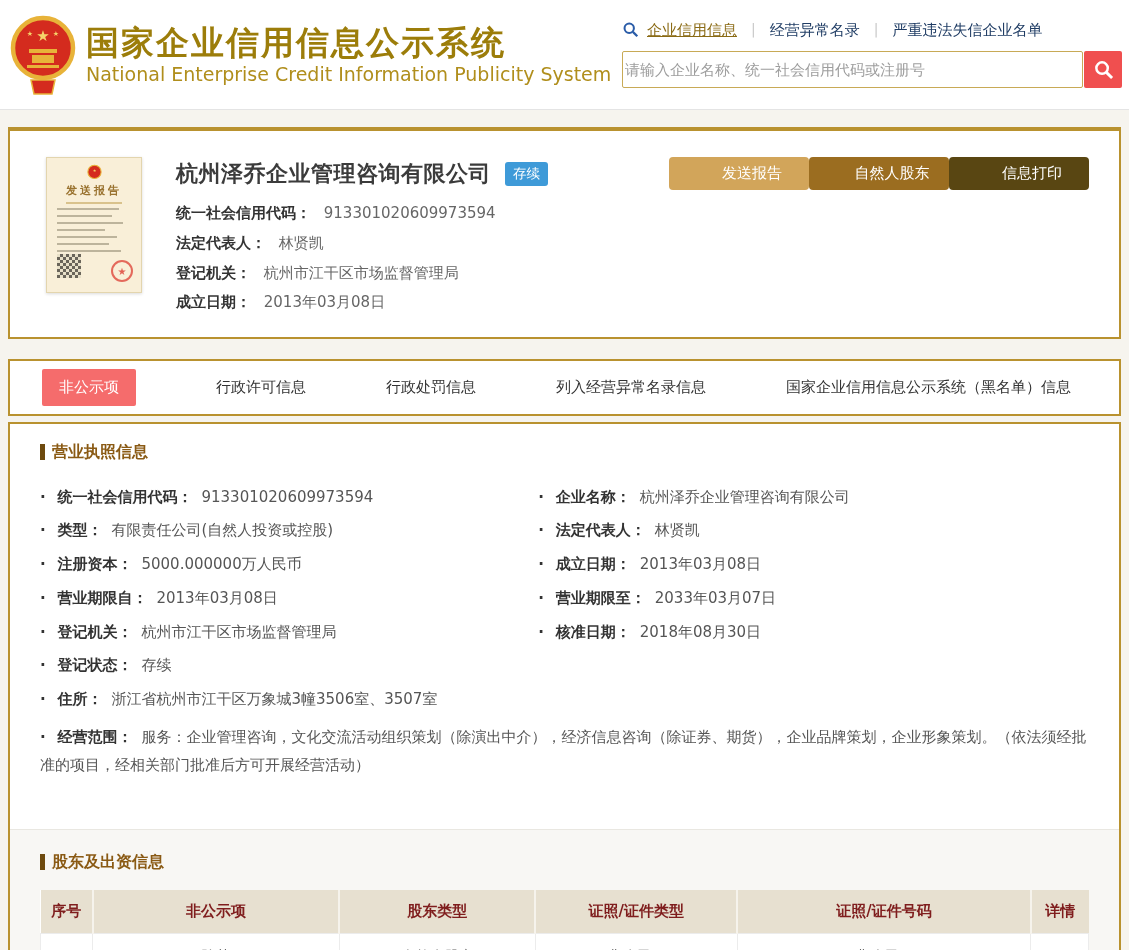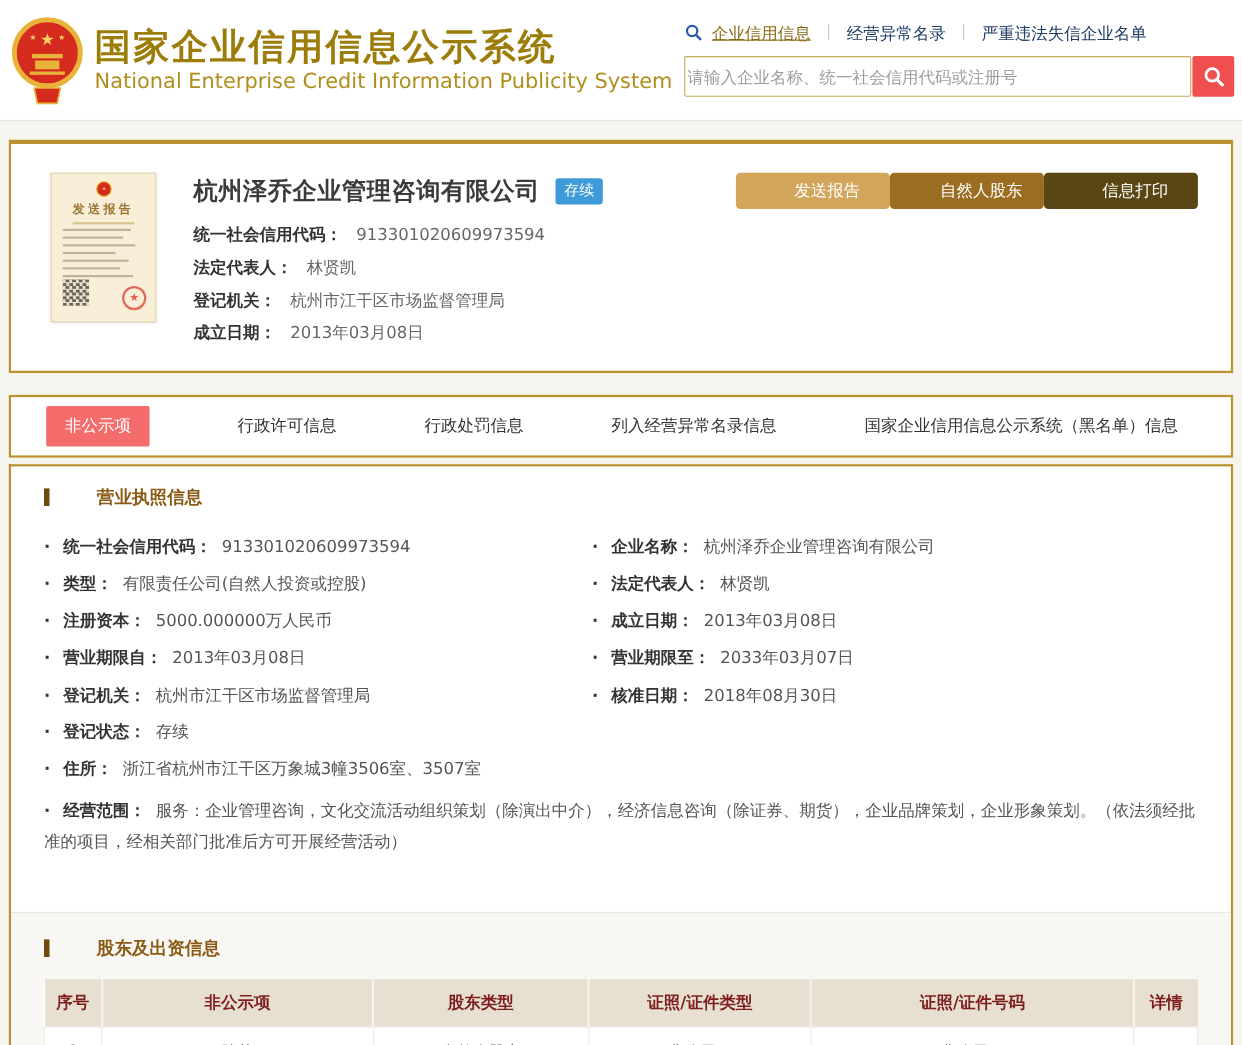--- a/index.html
+++ b/index.html
@@ -88,21 +88,21 @@
   .tab {
     font-size:15px; color:#333; padding:9px 0; margin:0 40px; white-space:nowrap; cursor:pointer;
   }
   .tab.active {
     background:#f56c6c; color:#fff; border-radius:2px; padding:9px 17px; margin:0 0 0 16px;
   }
   .tab-sep { width:1px; height:18px; background:#d8d8d8; }
   
   .content-card { margin-top:6px; border-bottom:none; height:548px; }
   .section1 { padding:18px 30px 0 30px; }
-  .sec-title { display:flex; align-items:center; font-size:16px; font-weight:bold; color:#8a5a14;gap:36px; }
+  .sec-title { display:flex; align-items:center; font-size:16px; font-weight:bold; color:#8a5a14; }
   .sec-bar { width:5px; height:16px; background:#6e4a0e; margin-right:7px; }
   .fields-grid { display:grid; grid-template-columns:47.5% 52.5%; margin-top:24px; }
   .field { margin-bottom:13.5px; font-size:15px; line-height:1.35; }
   .field::before { content:"·"; color:#333; font-weight:bold; margin-right:7px; }
   .f-label { font-weight:bold; color:#333; }
   .f-value { color:#555; margin-left:9px; }
   .field-full { grid-column:1 / -1; line-height:1.9; margin-bottom:0; }
   
   .section2 {
     margin-top:49px; border-top:1px solid #e9e7e1; background:#f8f7f4;

